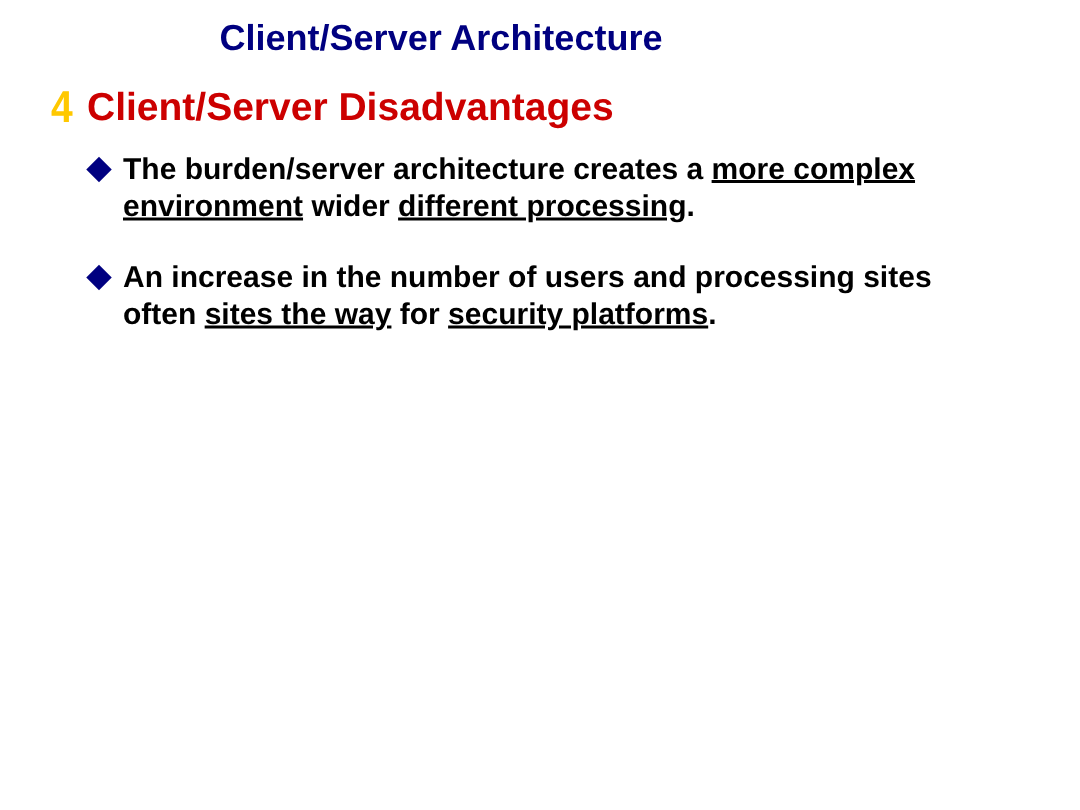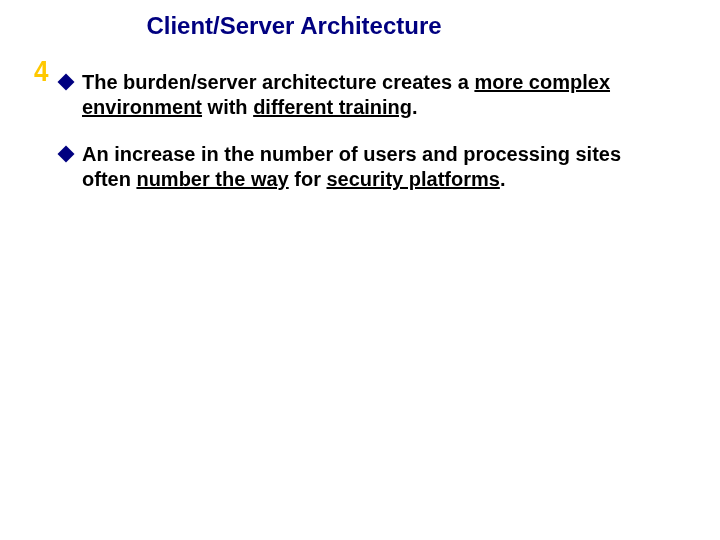--- a/index.html
+++ b/index.html
@@ -67,29 +67,30 @@
   .u { text-decoration:underline; }
 </style>
 </head>
 <body>
 
 <div class="title">Client/Server Architecture</div>
 
 <div class="section">
   <div class="h2row">
     <span class="h2-bullet">4</span>
+    <span class="h2-text">Client/Server Disadvantages</span>
   </div>
 
   <div class="bullets">
 
     <div class="item">
       <div class="diamond"></div>
-      <span>The burden/server architecture creates a </span><span class="u">more complex environment</span><span> with </span><span class="u">different training</span><span>.</span>
+      <span>The burden/server architecture creates a </span><span class="u">more complex environment</span><span> wider </span><span class="u">different processing</span><span>.</span>
     </div>
 
     <div class="item">
       <div class="diamond"></div>
-      <span>An increase in the number of users and processing sites often </span><span class="u">number the way</span><span> for </span><span class="u">security platforms</span><span>.</span>
+      <span>An increase in the number of users and processing sites often </span><span class="u">sites the way</span><span> for </span><span class="u">security platforms</span><span>.</span>
     </div>
 
 
   </div>
 </div>
 
 </body></html>

